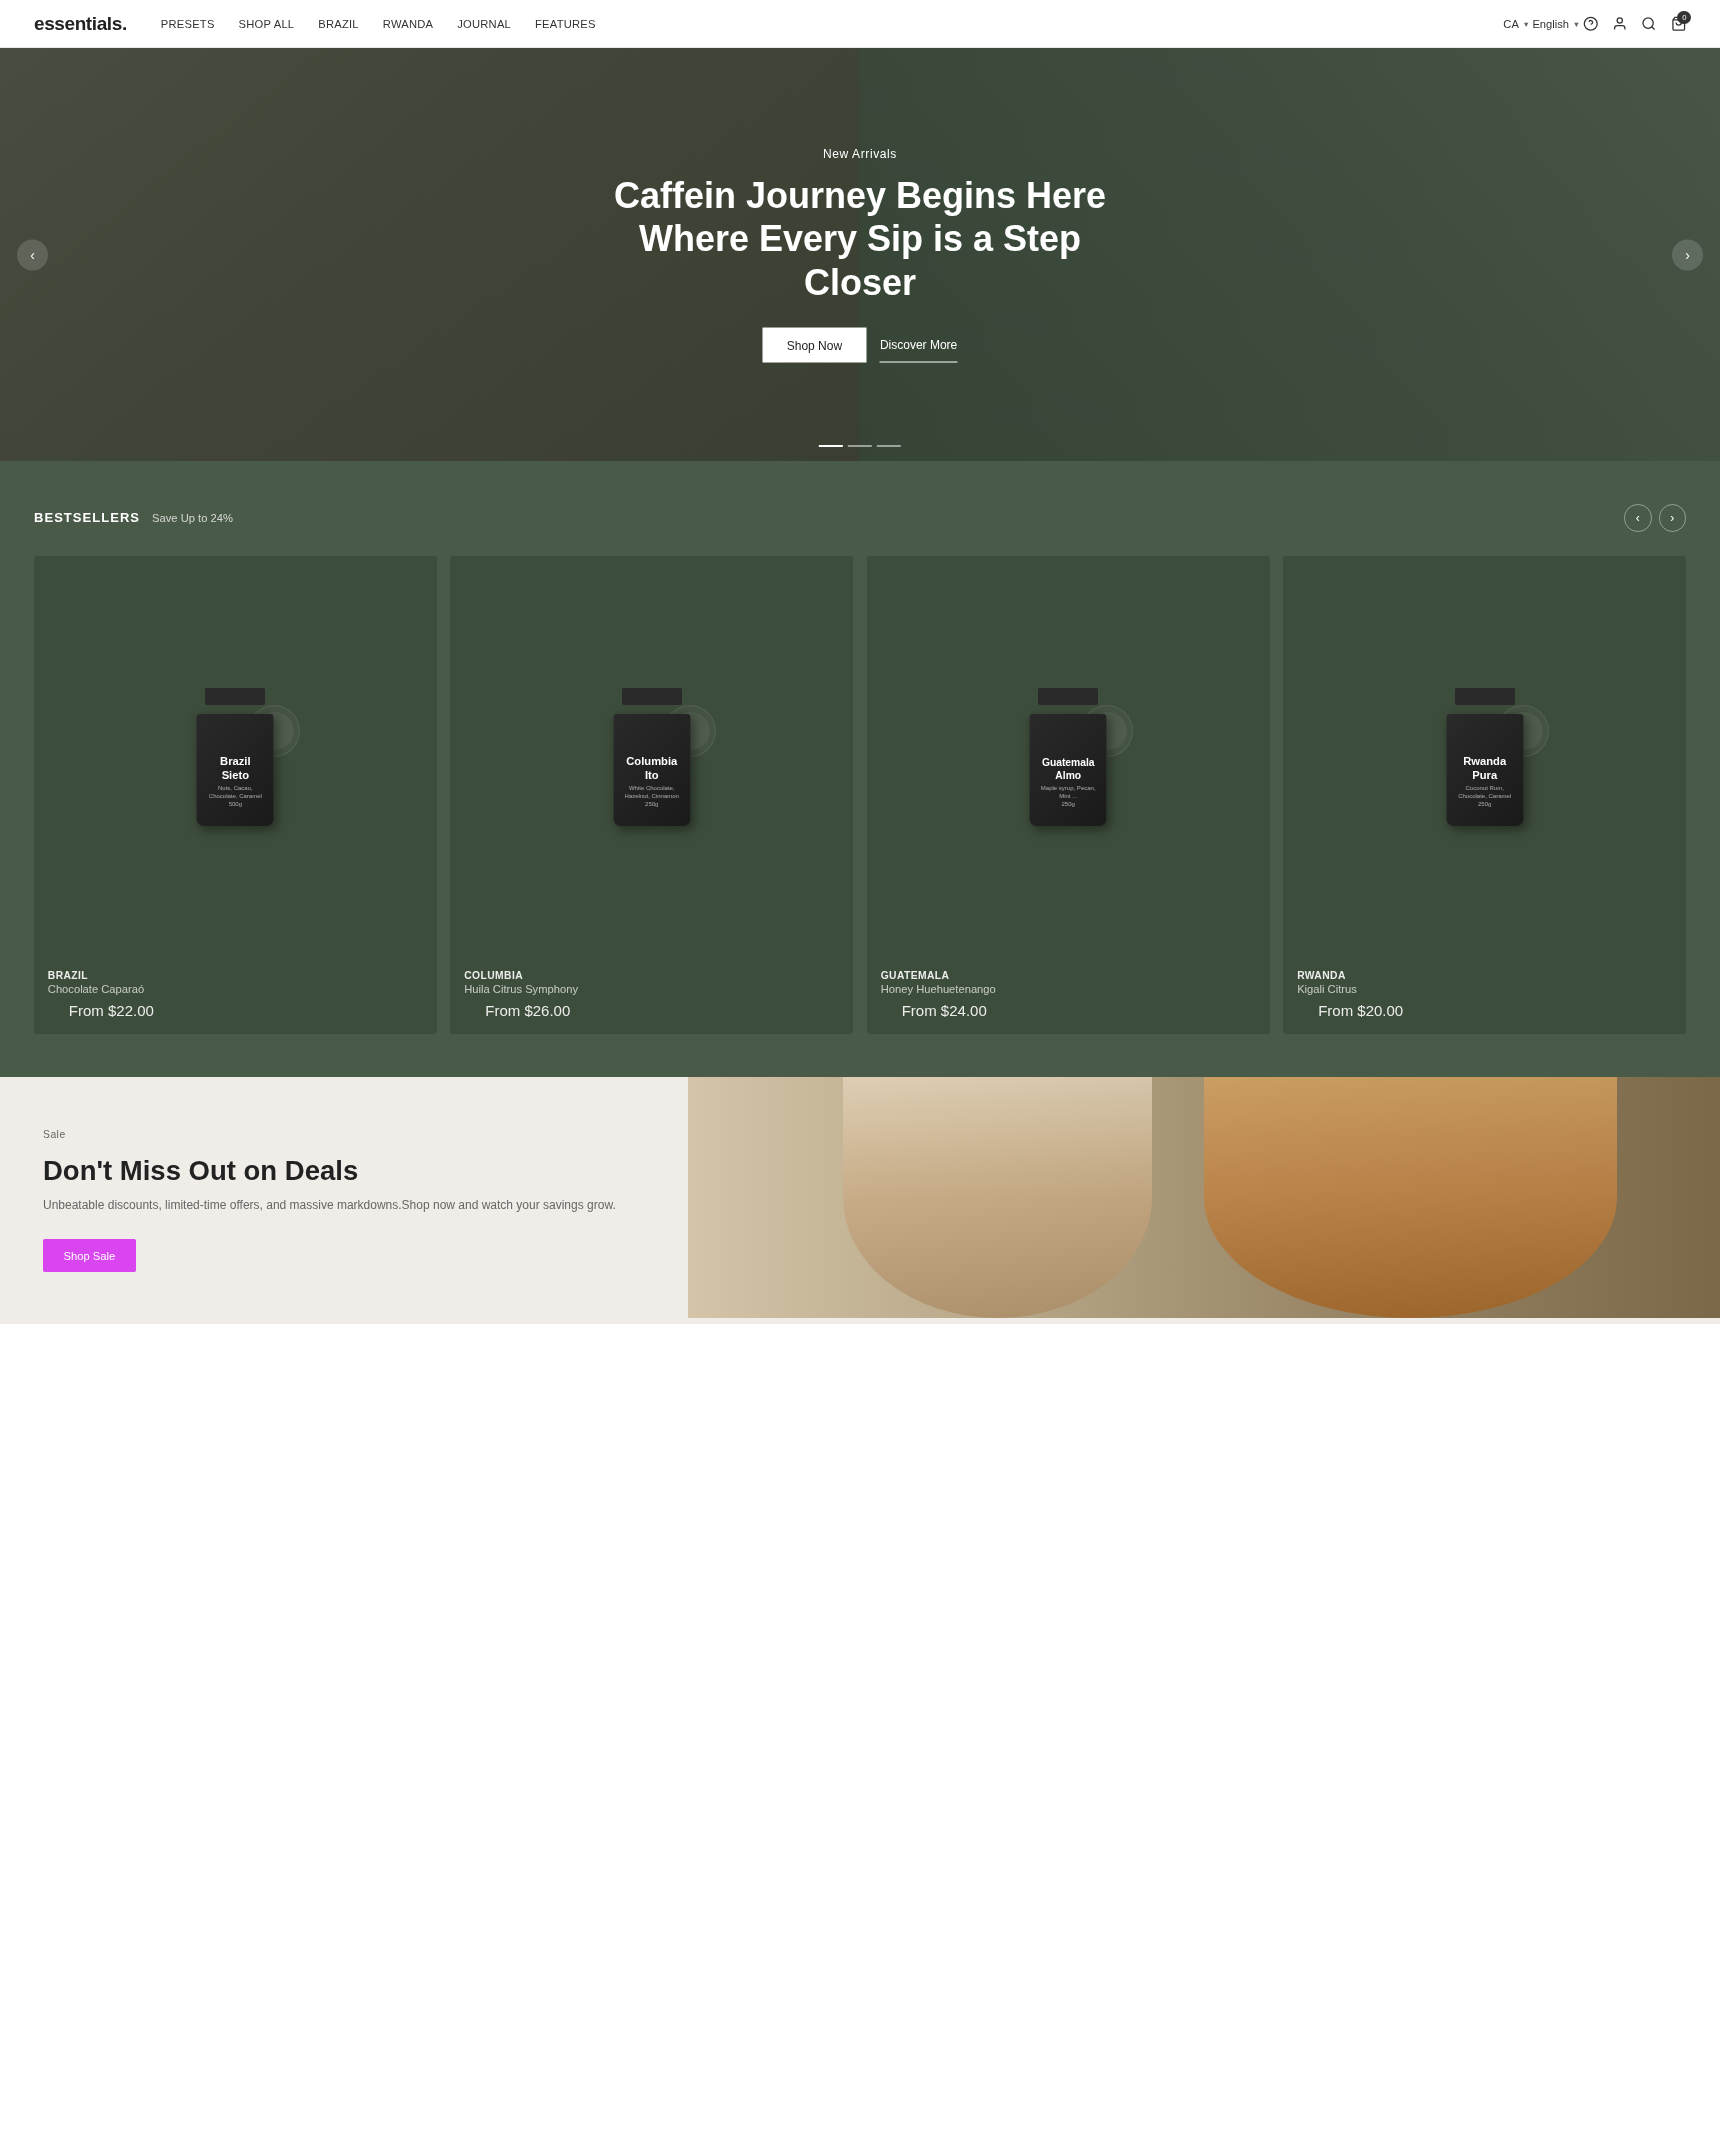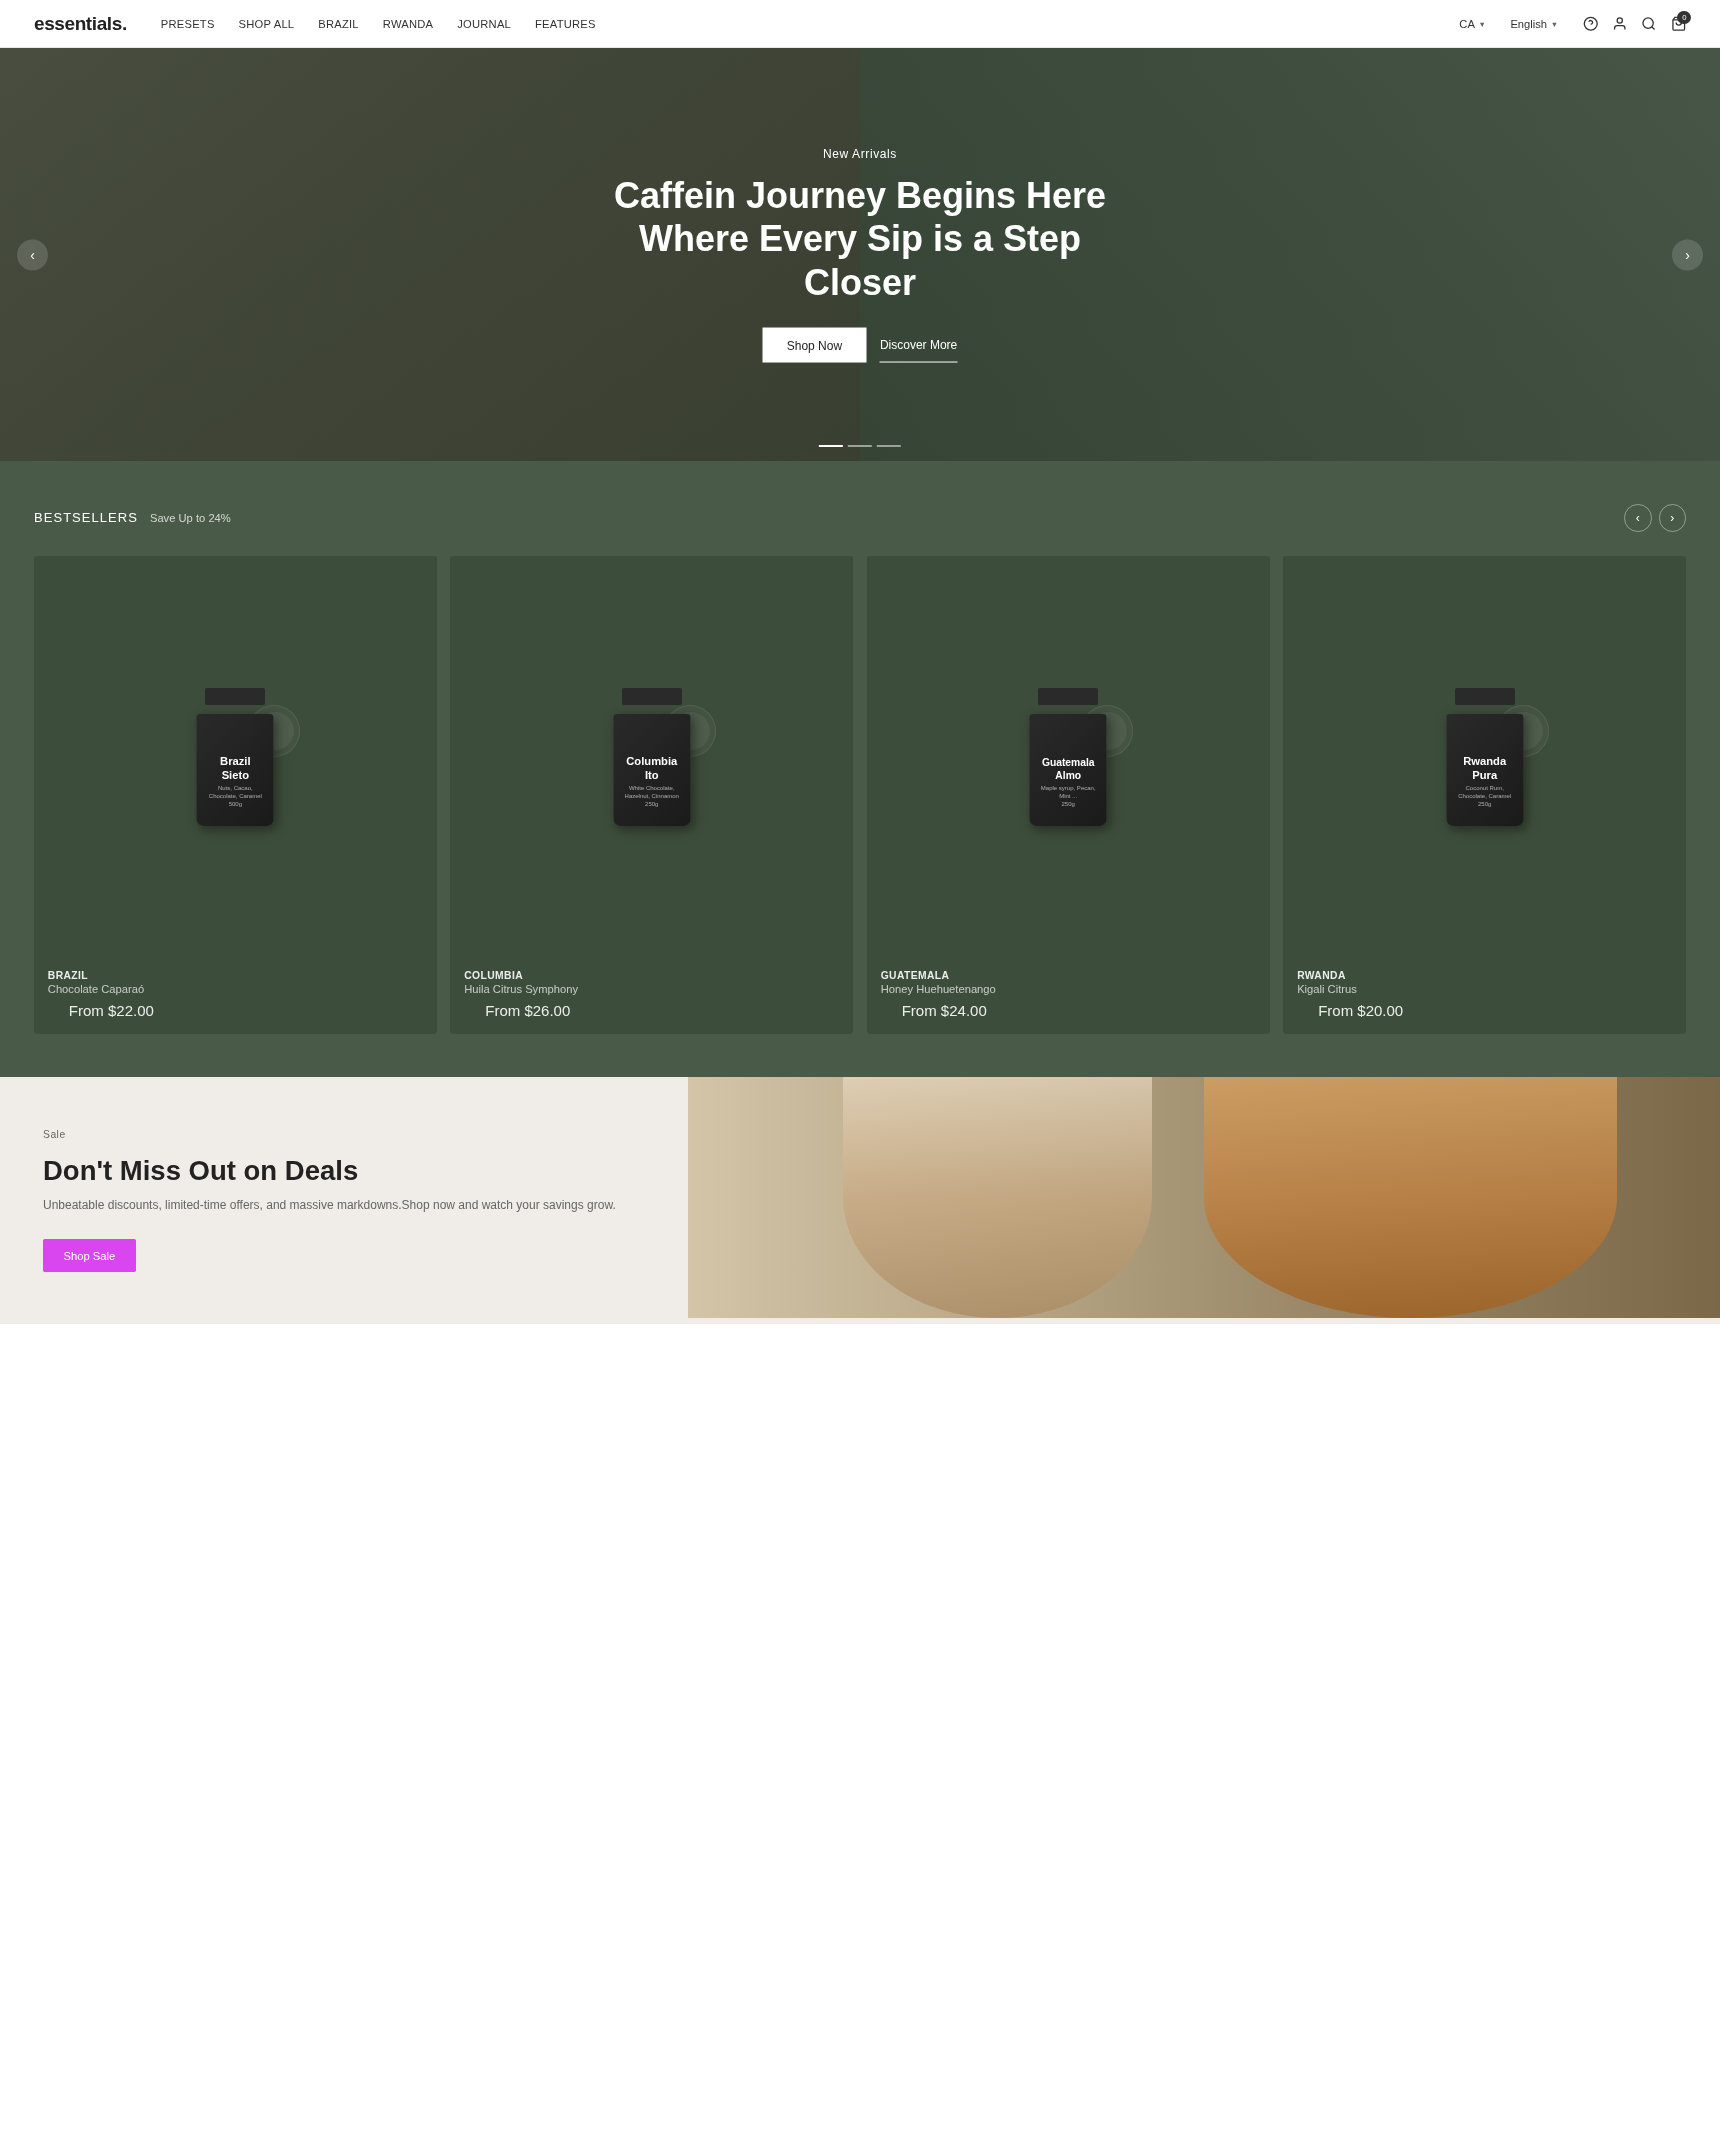--- a/index.html
+++ b/index.html
@@ -9,21 +9,21 @@
     nav {
       position: sticky; top: 0; z-index: 100;
       background: #fff;
       display: flex; align-items: center;
       padding: 0 34px; height: 48px;
       border-bottom: 0.9px solid #e8e8e8;
     }
     .nav-logo { font-weight: 800; font-size: 19px; letter-spacing: -0.4px; color: #222; flex-shrink: 0; }
     .nav-links { display: flex; gap: 24px; margin-left: 34px; }
     .nav-links a { font-size: 11.2px; font-weight: 500; color: #333; text-decoration: none; letter-spacing: 0.02em; }
-    .nav-right { margin-left: auto; display: flex; align-items: center; gap: 26px; }
+    .nav-right { margin-left: auto; display: flex; align-items: center; gap: 4px; }
     .nav-locale { display: flex; align-items: center; gap: 5.2px; font-size: 11.2px; color: #333; cursor: pointer; }
     .nav-locale span { font-weight: 500; }
     .chevron { font-size: 8.6px; color: #666; }
     .nav-icons { display: flex; align-items: center; gap: 13.8px; }
     .nav-icon { cursor: pointer; color: #333; display: flex; align-items: center; justify-content: center; }
     .cart-badge { position: relative; }
     .badge { position: absolute; top: -5.2px; right: -5.2px; background: #333; color: #fff; border-radius: 50%; width: 13.8px; height: 13.8px; font-size: 7.7px; display: flex; align-items: center; justify-content: center; }
 
     
     .hero {
@@ -98,21 +98,21 @@
       position: absolute; bottom: 13.8px; left: 50%; transform: translateX(-50%);
       display: flex; gap: 5.2px;
     }
     .hero-dot { width: 24px; height: 2.6px; background: #fff; opacity: 0.5; }
     .hero-dot.active { opacity: 1; }
 
     
     .section-bg { background: #4a5a48; padding: 43px 34px; }
     .section-header { display: flex; align-items: center; justify-content: space-between; margin-bottom: 24px; }
     .section-title-wrap { display: flex; align-items: center; gap: 12px; }
-    .section-title { font-size: 13px; font-weight: 400; color: #fff; letter-spacing: 0.08em; text-transform: uppercase; }
+    .section-title { font-size: 13px; font-weight: 700; color: #fff; letter-spacing: 0.08em; text-transform: uppercase; }
     .section-subtitle { font-size: 11.2px; color: rgba(255,255,255,0.75); }
     .section-nav { display: flex; gap: 6.9px; }
     .section-nav-btn {
       background: transparent; border: 0.9px solid rgba(255,255,255,0.4); color: #fff;
       width: 27.5px; height: 27.5px; border-radius: 50%; cursor: pointer;
       display: flex; align-items: center; justify-content: center; font-size: 12px;
     }
 
     
     .products-grid { display: grid; grid-template-columns: repeat(4, 1fr); gap: 13.8px; }

